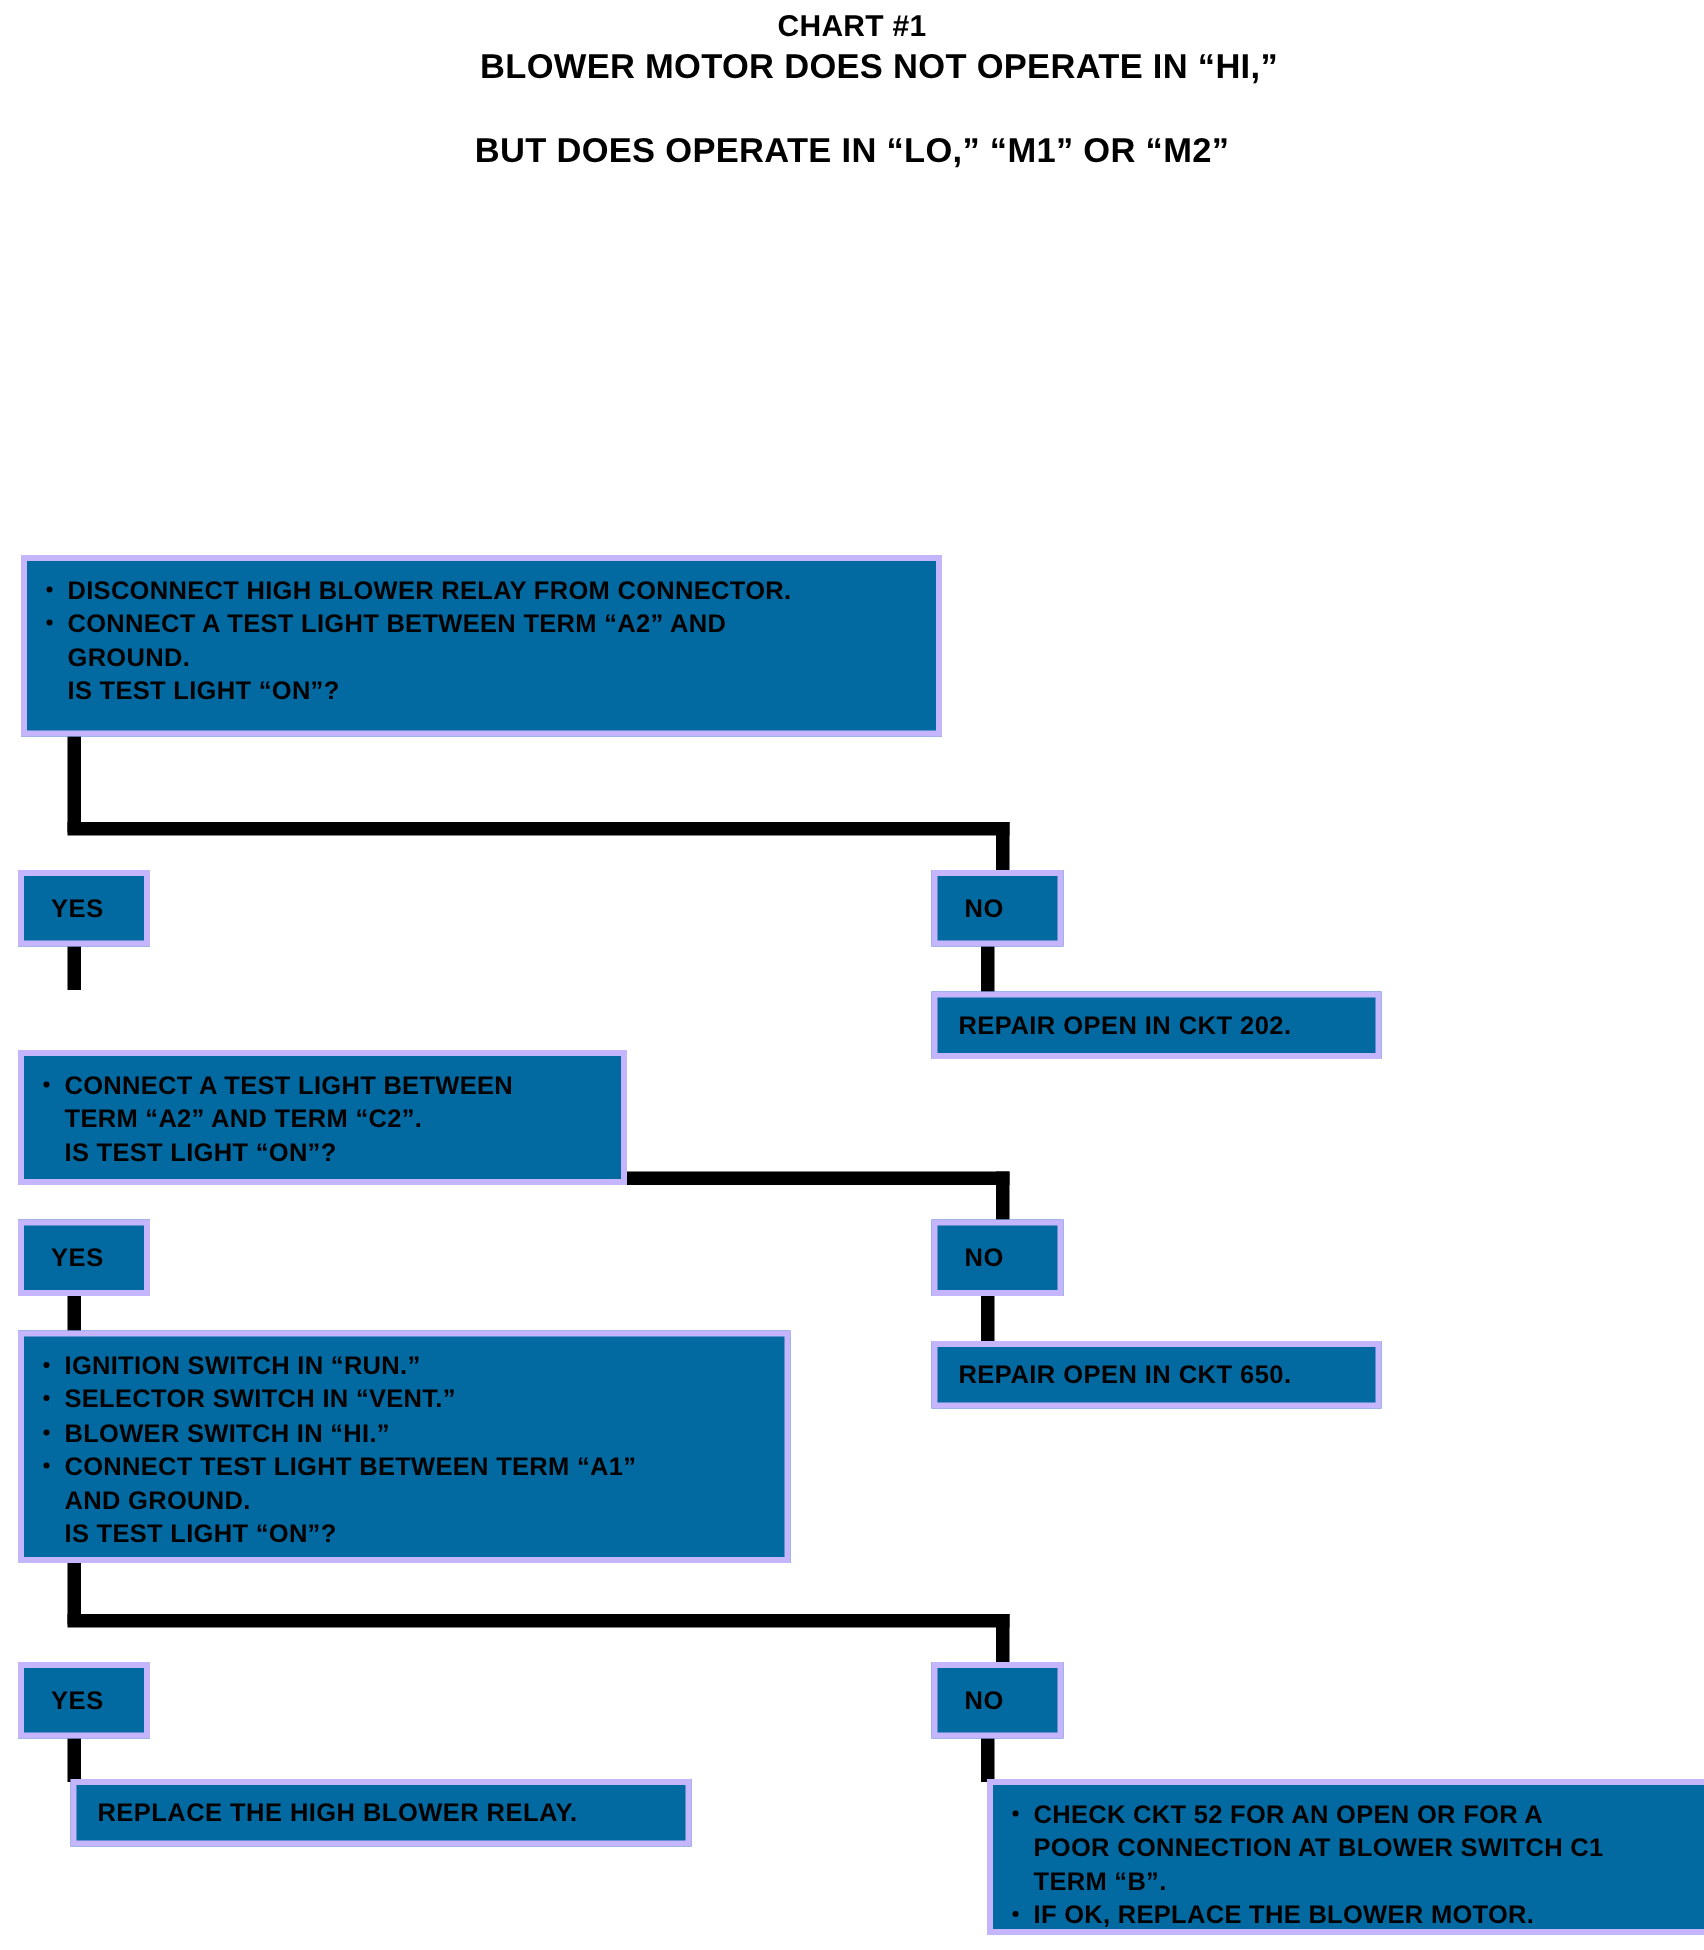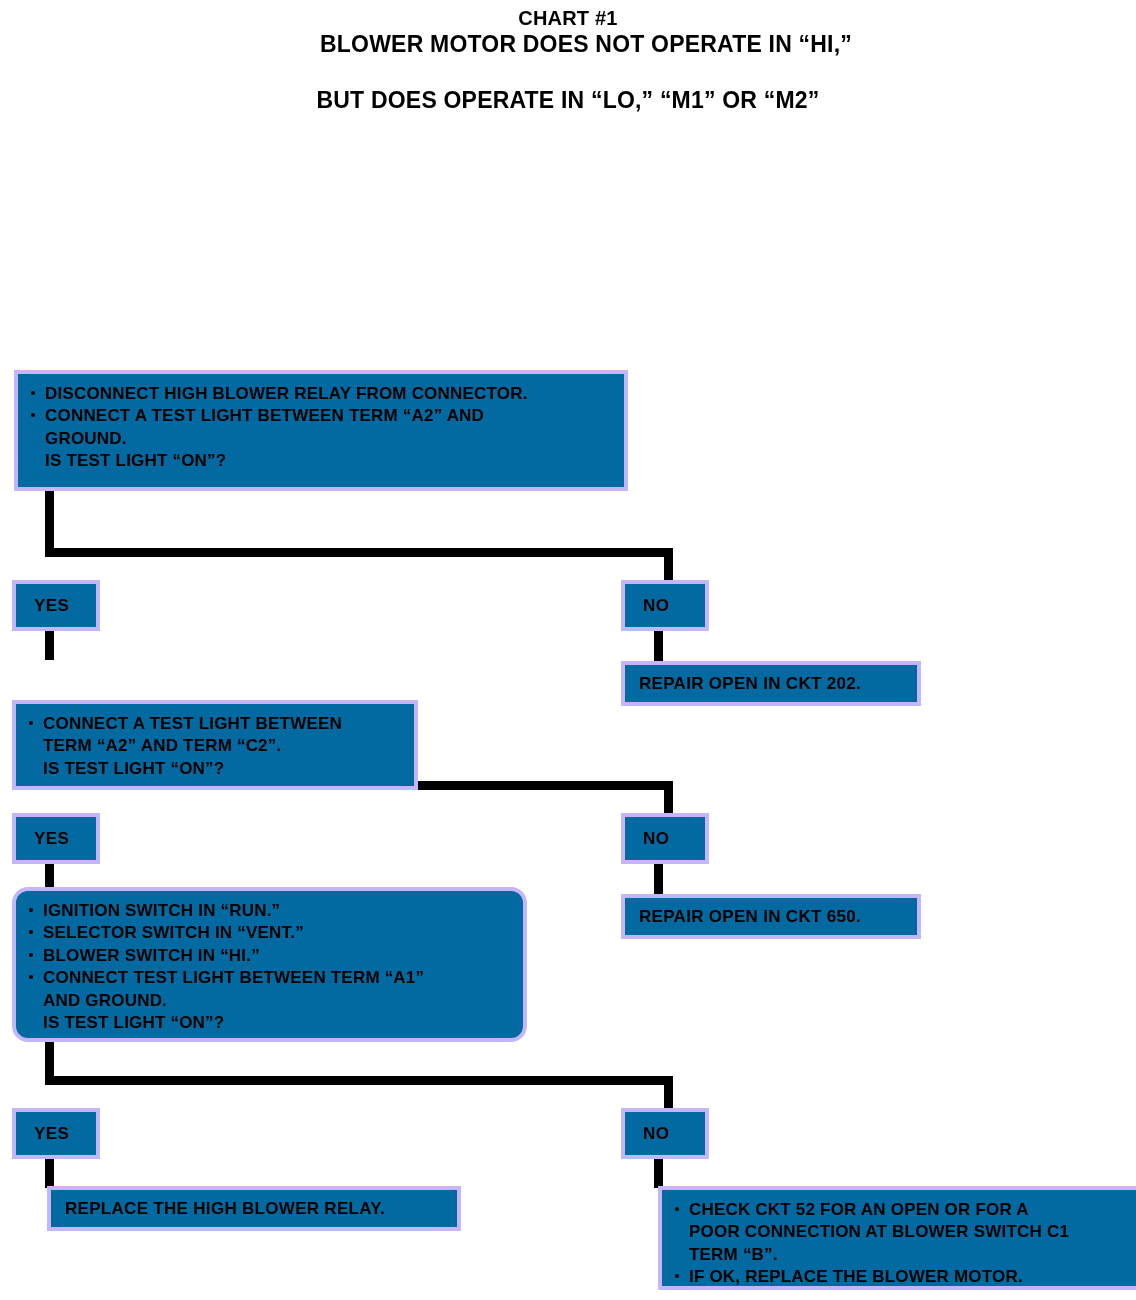--- a/index.html
+++ b/index.html
@@ -158,21 +158,21 @@
   <div class="node label-node" style="left:12px; top:813px; width:88px; height:51px;">
     <div class="inner">YES</div>
   </div>
   <div class="node label-node" style="left:621px; top:813px; width:88px; height:51px;">
     <div class="inner">NO</div>
   </div>
 
   <div class="conn" style="left:45px; top:860px; width:9px; height:30px;"></div>
   <div class="conn" style="left:654px; top:860px; width:9px; height:36px;"></div>
 
-  <div class="node" style="left:12px; top:887px; width:515px; height:155px;border-radius:16px;">
+  <div class="node" style="left:12px; top:887px; width:515px; height:155px;">
     <div class="inner">
       <ul class="bullet-list">
         <li><span class="dot"></span><span>IGNITION SWITCH IN “RUN.”</span></li>
         <li><span class="dot"></span><span>SELECTOR SWITCH IN “VENT.”</span></li>
         <li><span class="dot"></span><span>BLOWER SWITCH IN “HI.”</span></li>
         <li><span class="dot"></span><span>CONNECT TEST LIGHT BETWEEN TERM “A1”
 AND GROUND.
 IS TEST LIGHT “ON”?</span></li>
       </ul>
     </div>

